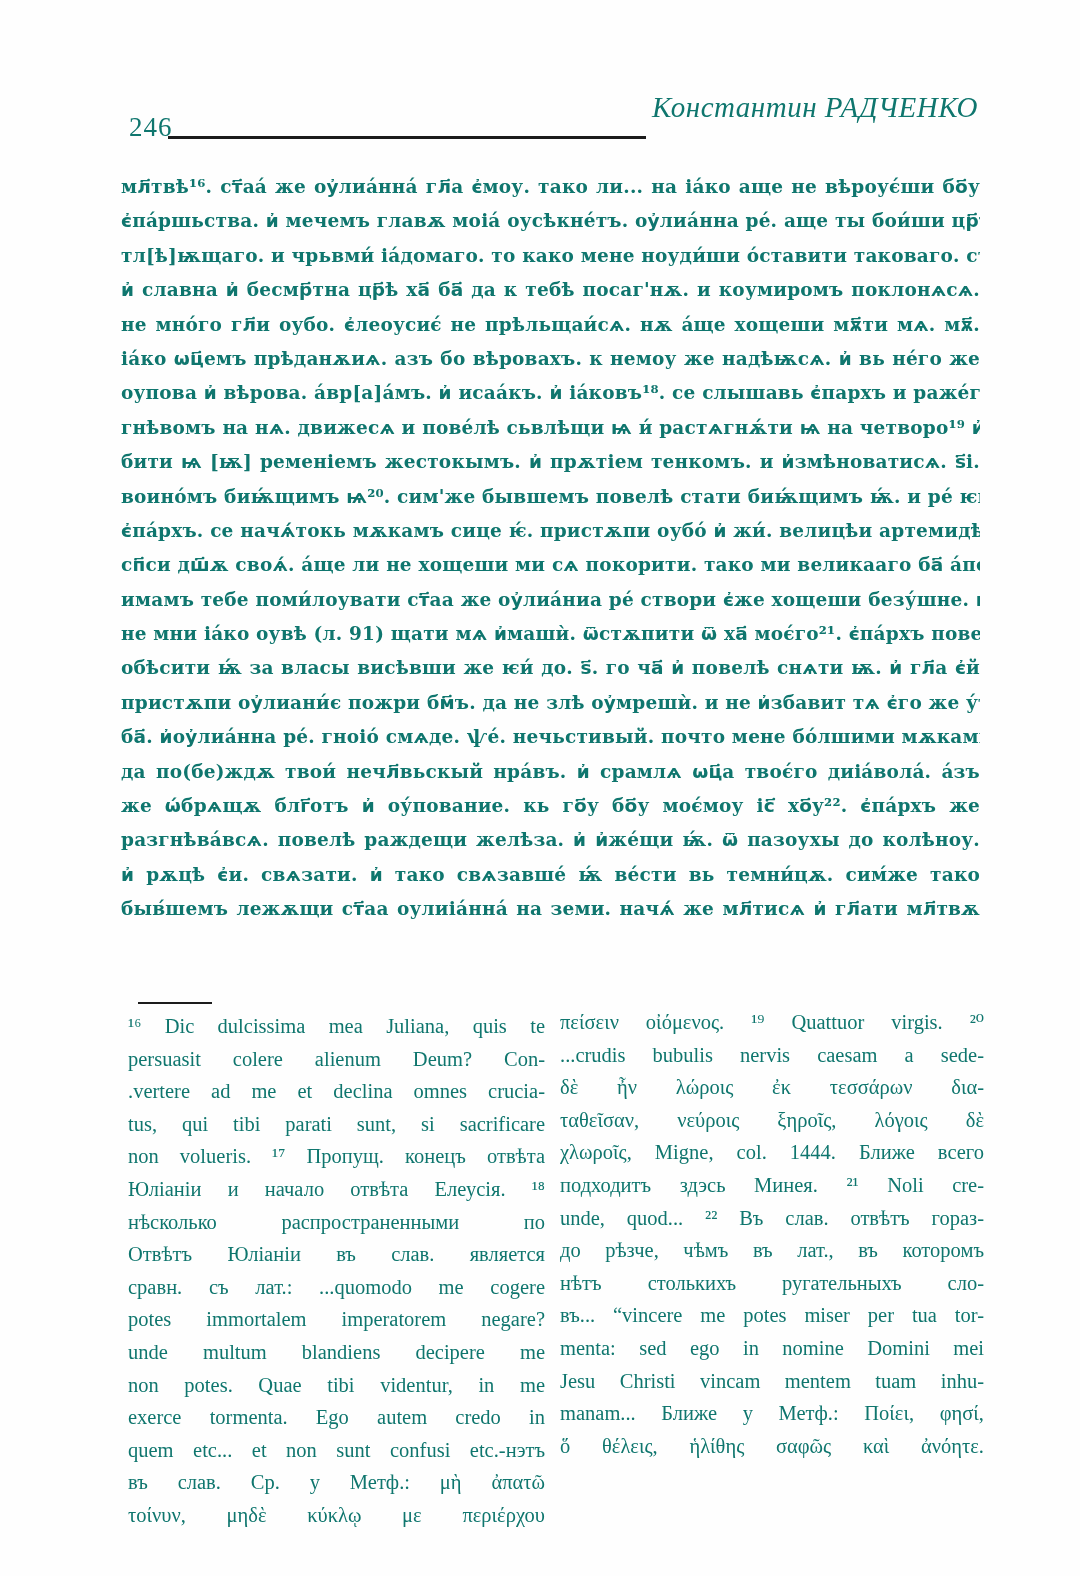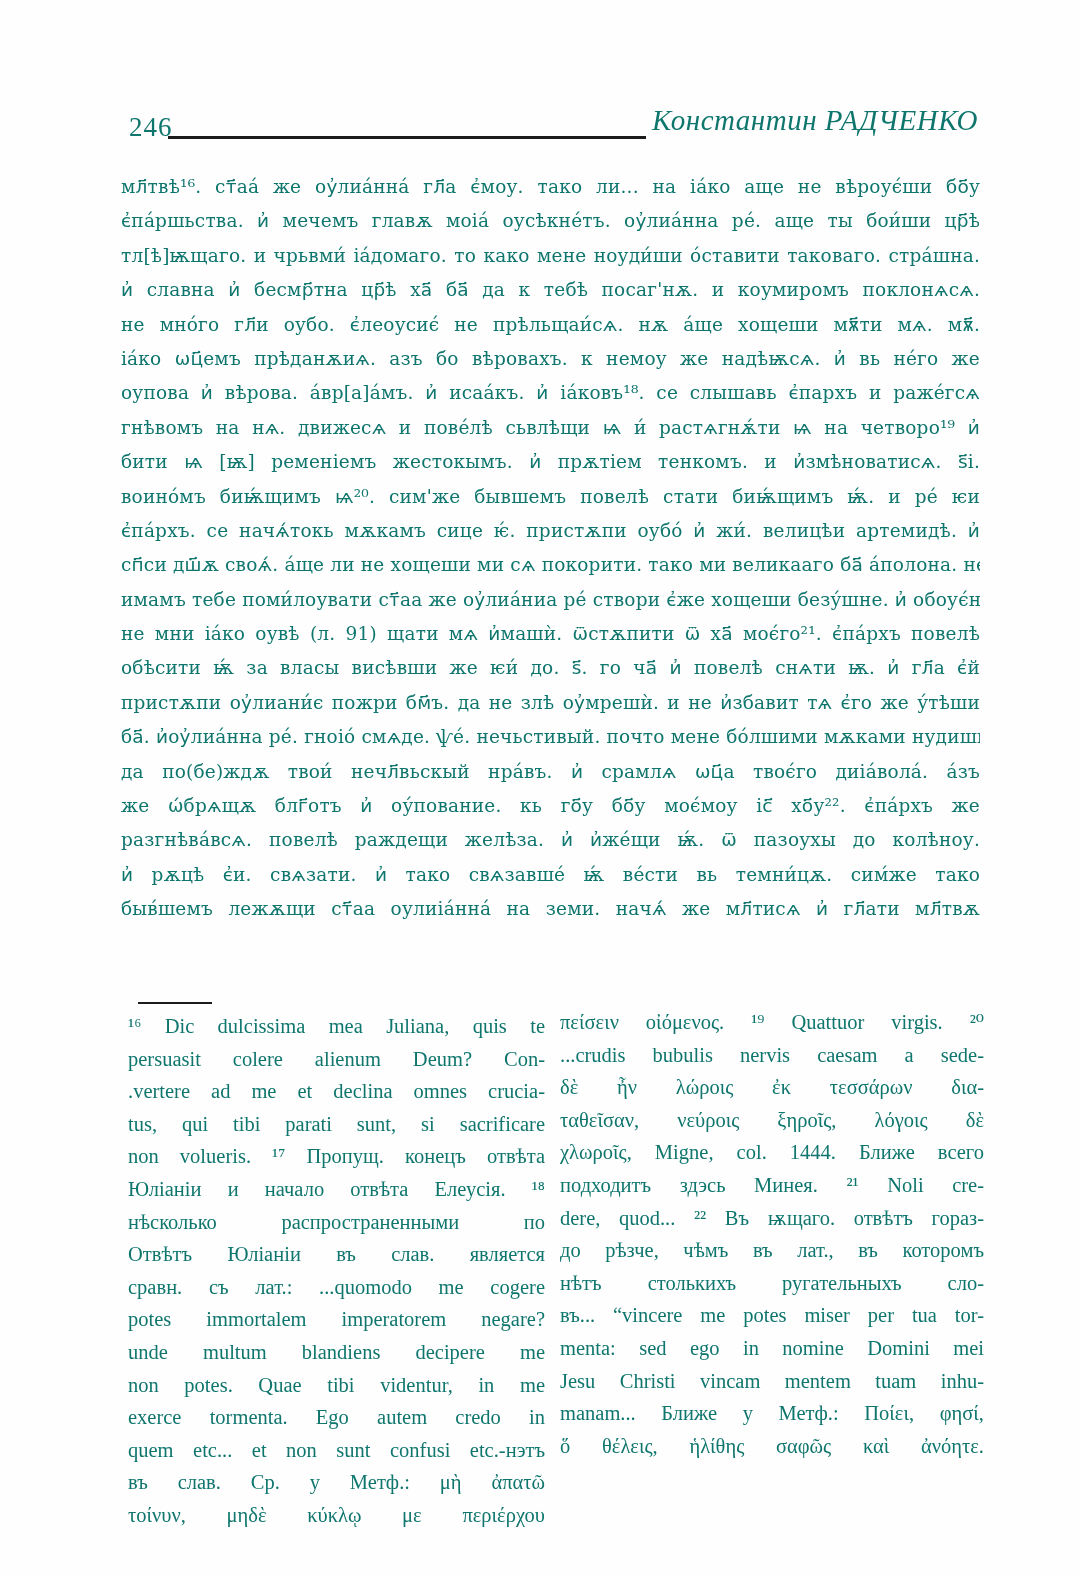--- a/index.html
+++ b/index.html
@@ -16,30 +16,30 @@
   .header { position:absolute; left:0; top:0; width:100%; height:160px; }
   .pagenum {
     position:absolute; left:129px; top:112px;
     font-size:27px; letter-spacing:1px;
   }
   .head-rule {
     position:absolute; left:168px; top:136px;
     width:478px; height:3px; background:#1c1c1c;
   }
   .author {
-    position:absolute; right:102px; top:104px;
+    position:absolute; right:102px; top:91px;
     font-style:italic; font-size:29px; letter-spacing:0.5px;
   }
   
   .main-text {
     position:absolute; left:121px; top:170px; width:859px;
   }
   .cs-line {
     font-family:"DejaVu Serif","DejaVu Sans",serif;
-    font-weight:normal;
+    font-weight:bold;
     font-size:18.5px;
     height:34.4px; line-height:34.4px;
     overflow:hidden;
     text-align:justify;
     text-align-last:justify;
     letter-spacing:0.2px;
     white-space:pre;
   }
   
   .fn-sep {
@@ -118,21 +118,21 @@
       <div class="fn-line">τοίνυν, μηδὲ κύκλῳ με περιέρχου</div>
     </div>
 
   <div class="fn-col right">
       <div class="fn-line">πείσειν οἰόμενος. ¹⁹ Quattuor virgis. ²⁰</div>
       <div class="fn-line">...crudis bubulis nervis caesam a sede-</div>
       <div class="fn-line">δὲ ἦν λώροις ἐκ τεσσάρων δια-</div>
       <div class="fn-line">ταθεῖσαν, νεύροις ξηροῖς, λόγοις δὲ</div>
       <div class="fn-line">χλωροῖς, Migne, col. 1444. Ближе всего</div>
       <div class="fn-line">подходитъ здэсь Минея. ²¹ Noli cre-</div>
-      <div class="fn-line">dere, quod... ²² Въ ѭщаго. отвѣтъ гораз-</div>
+      <div class="fn-line">unde, quod... ²² Въ слав. отвѣтъ гораз-</div>
       <div class="fn-line">до рѣзче, чѣмъ въ лат., въ которомъ</div>
       <div class="fn-line">нѣтъ столькихъ ругательныхъ сло-</div>
       <div class="fn-line">въ... “vincere me potes miser per tua tor-</div>
       <div class="fn-line">menta: sed ego in nomine Domini mei</div>
       <div class="fn-line">Jesu Christi vincam mentem tuam inhu-</div>
       <div class="fn-line">manam... Ближе у Метф.: Ποίει, φησί,</div>
       <div class="fn-line">ὅ θέλεις, ἡλίθης σαφῶς καὶ ἀνόητε.</div>
     </div>
 
 </div>

